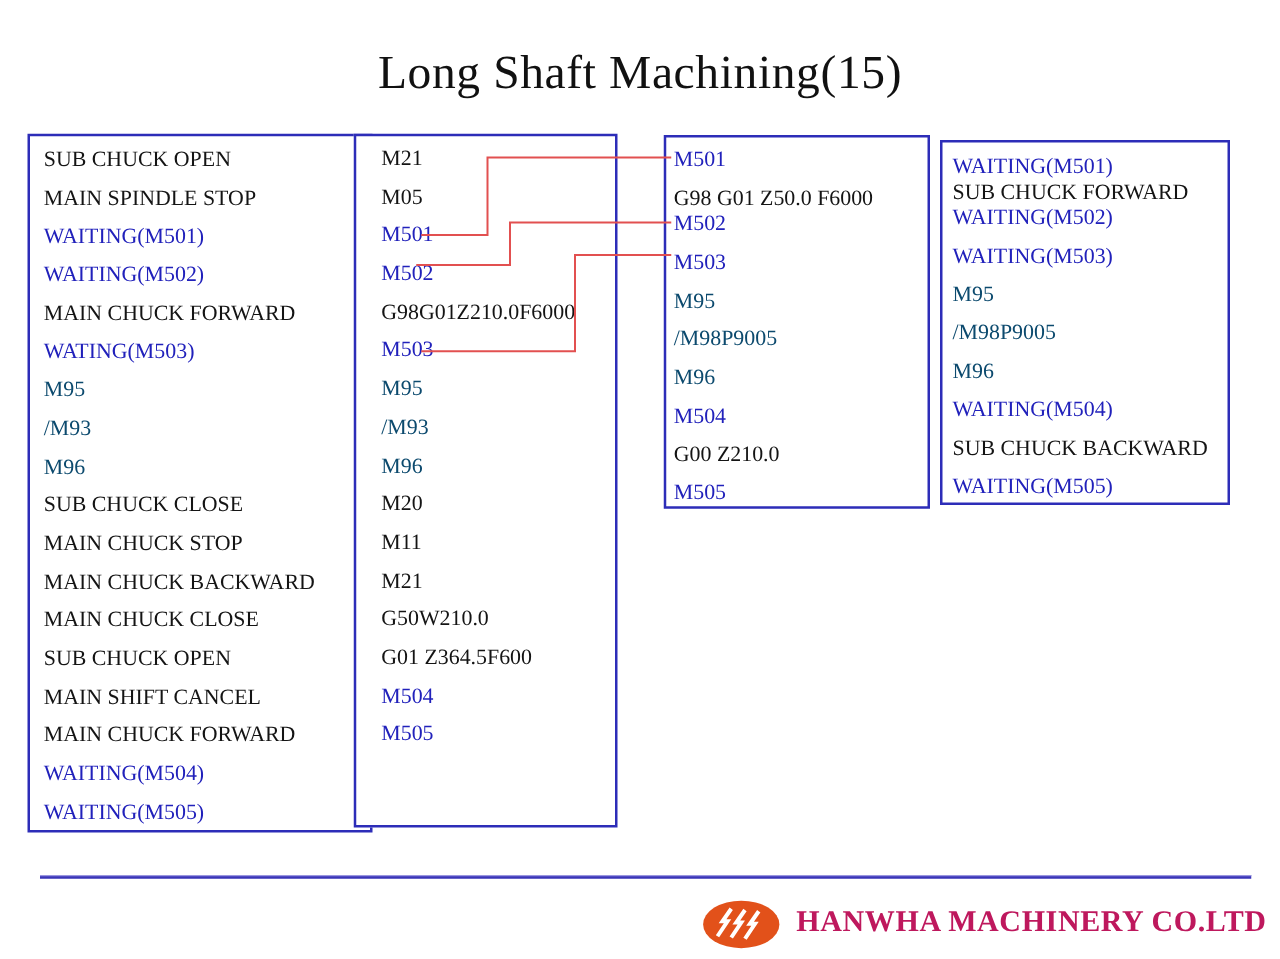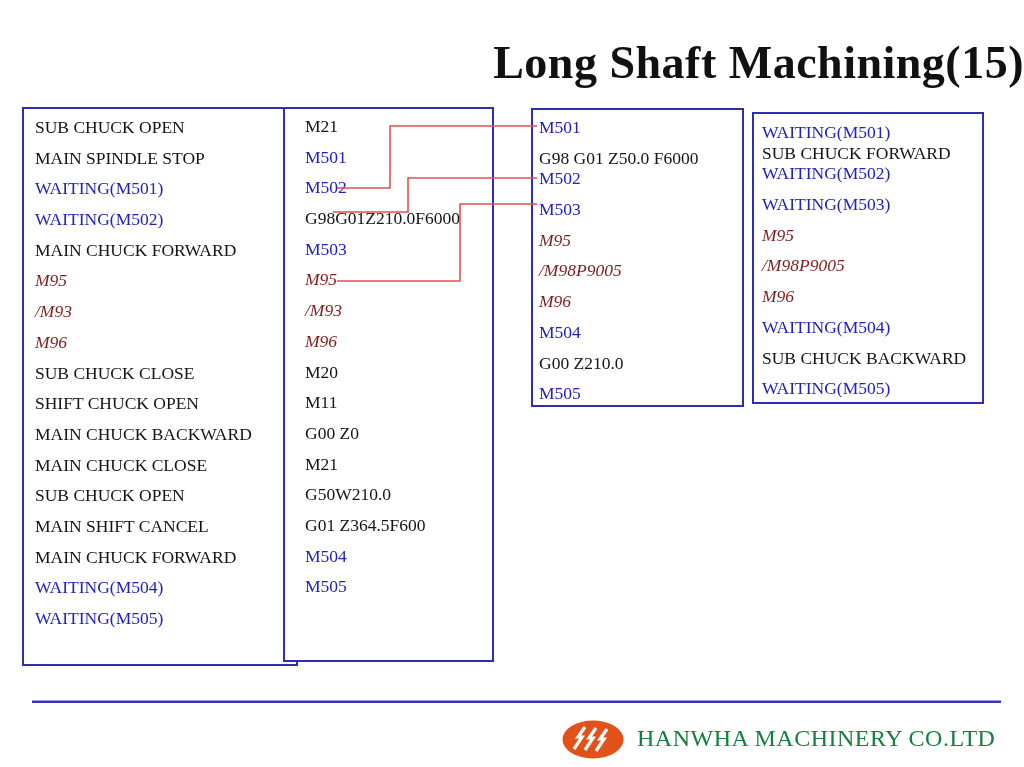--- a/index.html
+++ b/index.html
@@ -5,100 +5,101 @@
   html,body{margin:0;padding:0;background:#ffffff;}
   .slide{
     position:relative;
     width:1024px;height:767px;
     background:#ffffff;
     overflow:hidden;
     font-family:"Liberation Serif","DejaVu Serif",serif;
   }
   .title{
     position:absolute;left:0;right:0;top:36px;
-    text-align:right;
-    font-size:46px;font-weight:700;color:#111111;
+    text-align:center;
+    font-size:38px;font-weight:400;color:#111111;
     letter-spacing:0.5px;
   }
   .pbox{
     position:absolute;
     border:2px solid #2d2db8;
     background:#ffffff;
     box-sizing:border-box;
   }
   #box1{left:22px;top:107px;width:276px;height:559px;padding:3px 4px 0 11px;}
   #box2{left:283px;top:107px;width:211px;height:555px;padding:2px 4px 0 20px;}
   #box3{left:531px;top:108px;width:213px;height:299px;padding:2px 4px 0 6px;}
   #box4{left:752px;top:112px;width:232px;height:292px;padding:3px 4px 0 8px;}
   .line{
     height:30.7px;line-height:30.7px;
     font-size:17.5px;white-space:nowrap;
   }
   .line.tight{margin-top:-10px;}
   .line.black{color:#141414;}
   .line.blue{color:#2121bb;}
-  .line.red{color:#7f1d1d;font-style:italic;}
+  .line.red{color:#0c4a6e;}
   #connector-svg{
     position:absolute;left:0;top:0;width:1024px;height:767px;
     pointer-events:none;
   }
   .footer-rule{
     position:absolute;left:32px;top:700px;width:969px;height:2px;
     background:#3a35b8;
     border-top:1px solid #9a96e0;
   }
   .logo{position:absolute;left:561px;top:719px;width:64px;height:41px;}
   .company{
     position:absolute;left:637px;top:722px;height:32px;line-height:32px;
-    font-size:24px;font-weight:normal;color:#15803d;
+    font-size:24px;font-weight:bold;color:#be185d;
     letter-spacing:0.5px;white-space:nowrap;
   }
 </style>
 </head>
 <body>
 
 <div class="slide">
 
   <div class="title">Long Shaft Machining(15)</div>
 
   <div class="pbox" id="box1">
     <div>
         <div class="line black">SUB CHUCK OPEN</div>
         <div class="line black">MAIN SPINDLE STOP</div>
         <div class="line blue">WAITING(M501)</div>
         <div class="line blue">WAITING(M502)</div>
         <div class="line black">MAIN CHUCK FORWARD</div>
+        <div class="line blue">WATING(M503)</div>
         <div class="line red">M95</div>
         <div class="line red">/M93</div>
         <div class="line red">M96</div>
         <div class="line black">SUB CHUCK CLOSE</div>
-        <div class="line black">SHIFT CHUCK OPEN</div>
+        <div class="line black">MAIN CHUCK STOP</div>
         <div class="line black">MAIN CHUCK BACKWARD</div>
         <div class="line black">MAIN CHUCK CLOSE</div>
         <div class="line black">SUB CHUCK OPEN</div>
         <div class="line black">MAIN SHIFT CANCEL</div>
         <div class="line black">MAIN CHUCK FORWARD</div>
         <div class="line blue">WAITING(M504)</div>
         <div class="line blue">WAITING(M505)</div>
       </div>
   </div>
 
   <div class="pbox" id="box2">
     <div>
         <div class="line black">M21</div>
+        <div class="line black">M05</div>
         <div class="line blue">M501</div>
         <div class="line blue">M502</div>
         <div class="line black">G98G01Z210.0F6000</div>
         <div class="line blue">M503</div>
         <div class="line red">M95</div>
         <div class="line red">/M93</div>
         <div class="line red">M96</div>
         <div class="line black">M20</div>
         <div class="line black">M11</div>
-        <div class="line black">G00 Z0</div>
         <div class="line black">M21</div>
         <div class="line black">G50W210.0</div>
         <div class="line black">G01 Z364.5F600</div>
         <div class="line blue">M504</div>
         <div class="line blue">M505</div>
       </div>
   </div>
 
   <div class="pbox" id="box3">
     <div>

